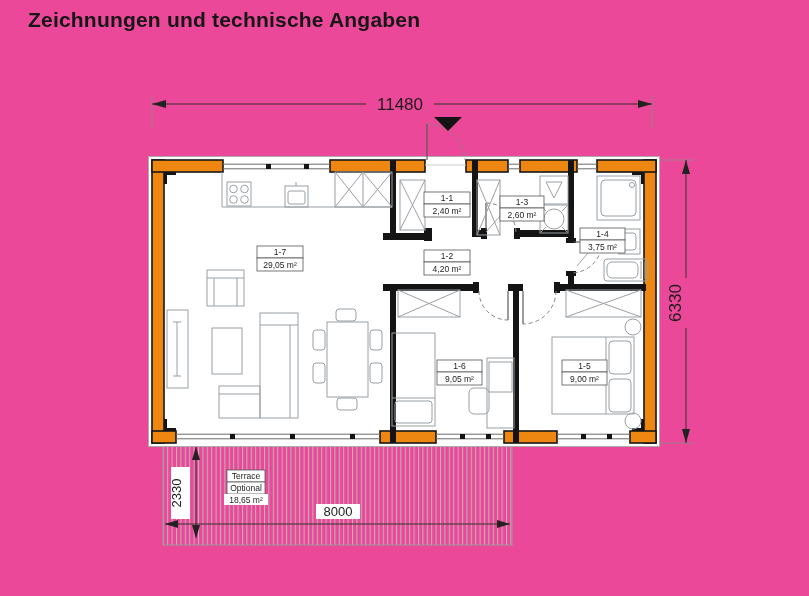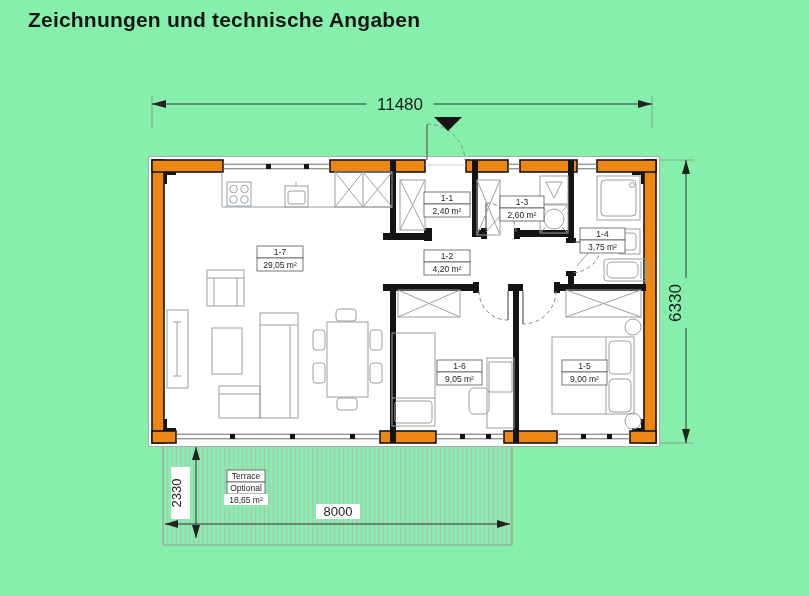--- a/index.html
+++ b/index.html
@@ -1,17 +1,17 @@
 <!DOCTYPE html>
 <html><head>
 <meta charset="utf-8">
 <style>
   html,body{margin:0;padding:0;background:#ffffff;}
   body{font-family:"Liberation Sans","DejaVu Sans",sans-serif;}
-  #stage{position:relative;width:809px;height:596px;background:#86efac;overflow:hidden;text-align:center;}
+  #stage{position:relative;width:809px;height:596px;background:#ec4899;overflow:hidden;text-align:center;}
   #page-title{position:absolute;left:28px;top:8px;margin:0;font-size:21px;font-weight:700;color:#161616;letter-spacing:.2px;}
   svg{position:absolute;left:0;top:0;}
   svg text{font-family:"Liberation Sans","DejaVu Sans",sans-serif;}
   .dimtxt{font-size:17px;fill:#1c1c1c;}
   .dimtxt-sm{font-size:13px;fill:#1c1c1c;}
   .lbl{font-size:8.5px;fill:#222;}
   .lblbox{fill:#ffffff;stroke:#555;stroke-width:.8;}
   .furn{stroke:#9aa0a5;stroke-width:1;fill:none;}
   .wallseg{fill:#EE8712;stroke:#161616;stroke-width:1.6;}
   .iw{fill:#141414;}

